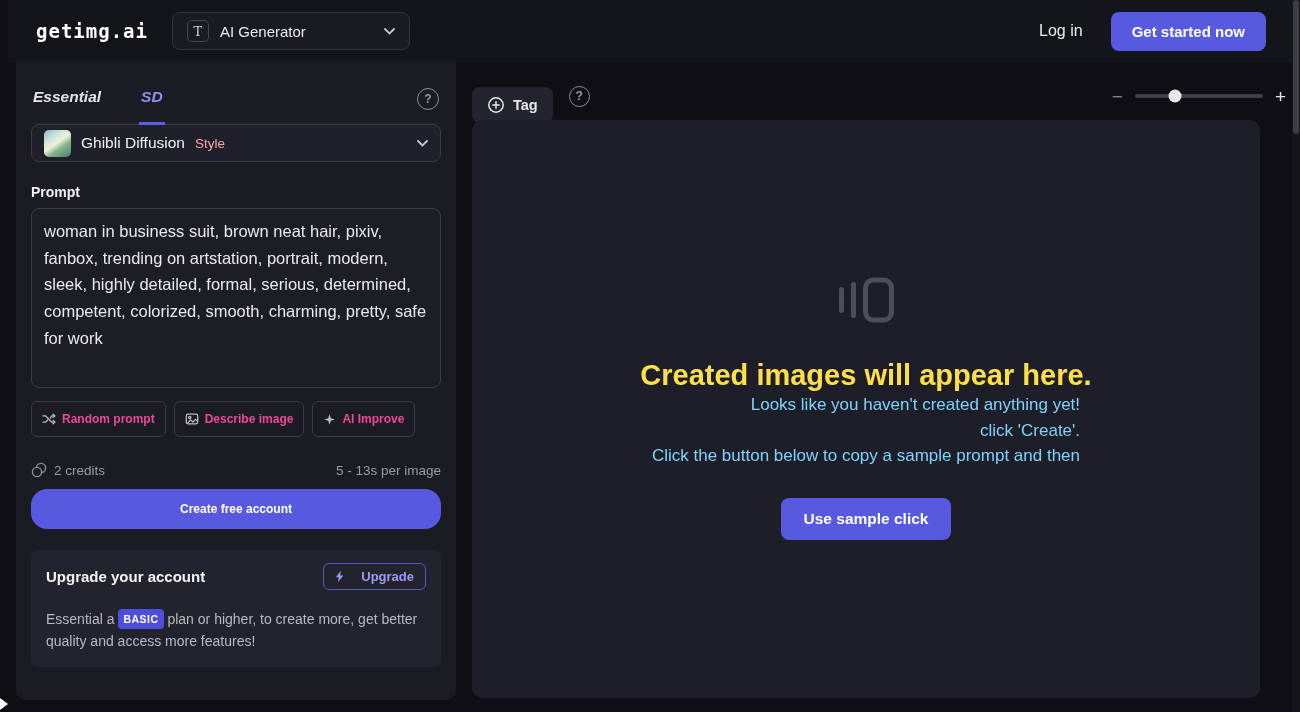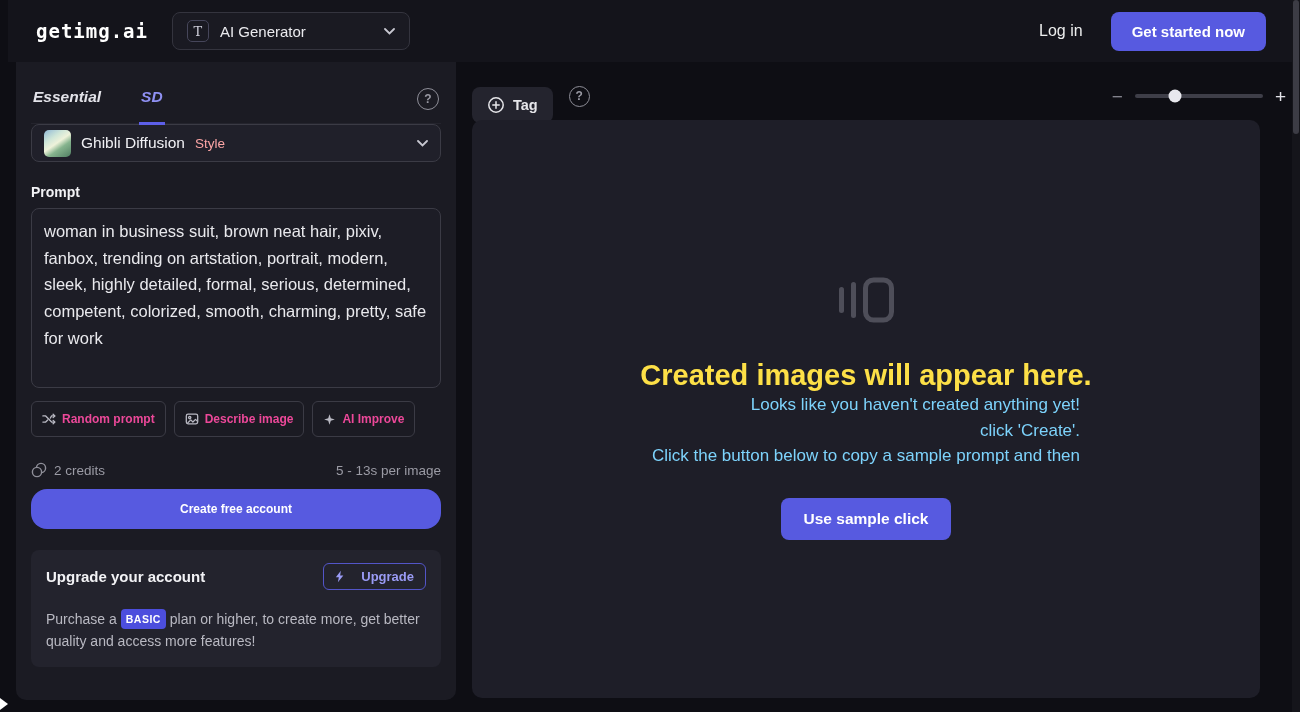--- a/index.html
+++ b/index.html
@@ -284,21 +284,21 @@
         <button class="upgrade-btn">
           <span style="display:flex">
             <svg width="10" height="13" viewBox="0 0 12 14">
                 <path d="M7 0 1 8h3.6L3.5 14 10 5.8H6.2L7 0z" fill="currentColor"></path>
               </svg>
           </span>
           <span>Upgrade</span>
         </button>
       </div>
       <div class="upgrade-desc">
-        <span>Purchase a </span><span class="basic-badge">BASIC</span><span> plan or higher, to create more, get better quality and access more features!</span>
+        <span>Essential a </span><span class="basic-badge">BASIC</span><span> plan or higher, to create more, get better quality and access more features!</span>
       </div>
     </div>
   </div>
 
   <div class="canvas-toolbar">
     <button class="tag-btn">
       <span style="display:flex">
         <svg width="18" height="18" viewBox="0 0 18 18" fill="none" stroke="currentColor" stroke-width="1.5" stroke-linecap="round">
             <circle cx="9" cy="9" r="7.2"></circle>
             <path d="M9 5.8v6.4M5.8 9h6.4"></path>

